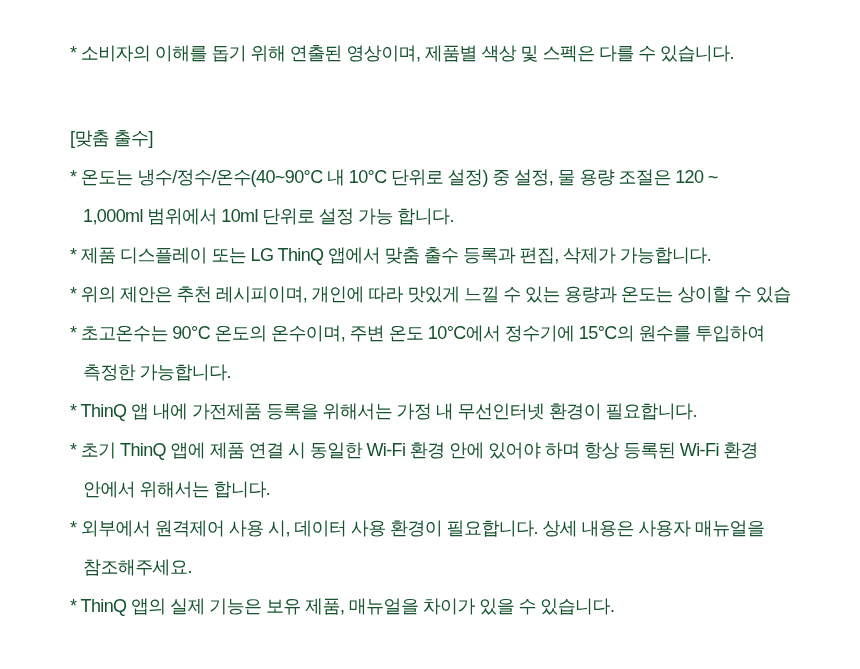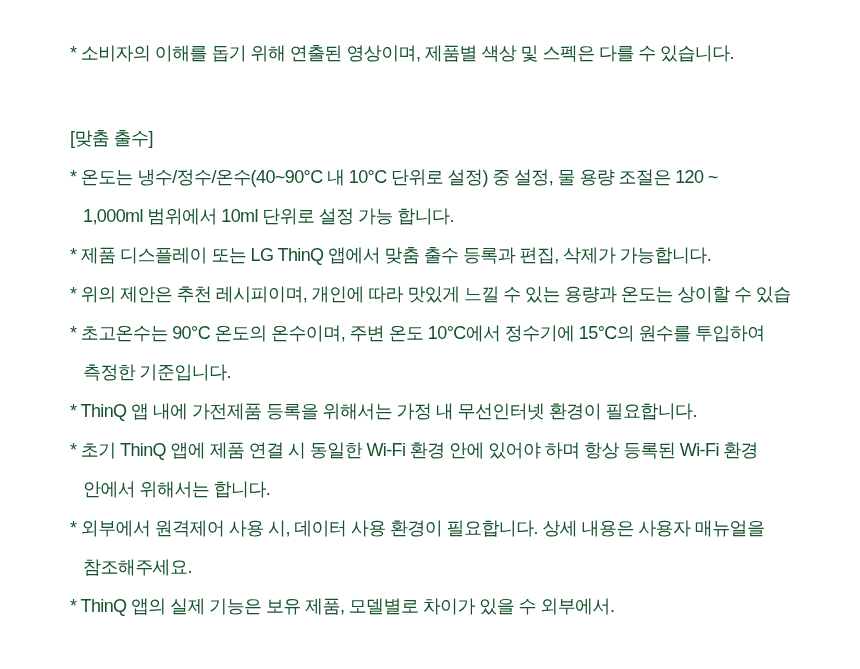--- a/index.html
+++ b/index.html
@@ -45,25 +45,25 @@
   <div class="line">[맞춤 출수]</div>
 
   <div class="line">* 온도는 냉수/정수/온수(40~90°C 내 10°C 단위로 설정) 중 설정, 물 용량 조절은 120 ~</div>
   <div class="line cont">1,000ml 범위에서 10ml 단위로 설정 가능 합니다.</div>
 
   <div class="line">* 제품 디스플레이 또는 LG ThinQ 앱에서 맞춤 출수 등록과 편집, 삭제가 가능합니다.</div>
 
   <div class="line">* 위의 제안은 추천 레시피이며, 개인에 따라 맛있게 느낄 수 있는 용량과 온도는 상이할 수 있습</div>
 
   <div class="line">* 초고온수는 90°C 온도의 온수이며, 주변 온도 10°C에서 정수기에 15°C의 원수를 투입하여</div>
-  <div class="line cont">측정한 기준입니다.</div>
+  <div class="line cont">측정한 가능합니다.</div>
 
   <div class="line">* ThinQ 앱 내에 가전제품 등록을 위해서는 가정 내 무선인터넷 환경이 필요합니다.</div>
 
   <div class="line">* 초기 ThinQ 앱에 제품 연결 시 동일한 Wi-Fi 환경 안에 있어야 하며 항상 등록된 Wi-Fi 환경</div>
   <div class="line cont">안에서 위해서는 합니다.</div>
 
   <div class="line">* 외부에서 원격제어 사용 시, 데이터 사용 환경이 필요합니다. 상세 내용은 사용자 매뉴얼을</div>
   <div class="line cont">참조해주세요.</div>
 
-  <div class="line">* ThinQ 앱의 실제 기능은 보유 제품, 모델별로 차이가 있을 수 외부에서.</div>
+  <div class="line">* ThinQ 앱의 실제 기능은 보유 제품, 매뉴얼을 차이가 있을 수 있습니다.</div>
 
 </div>
 
 </body></html>

